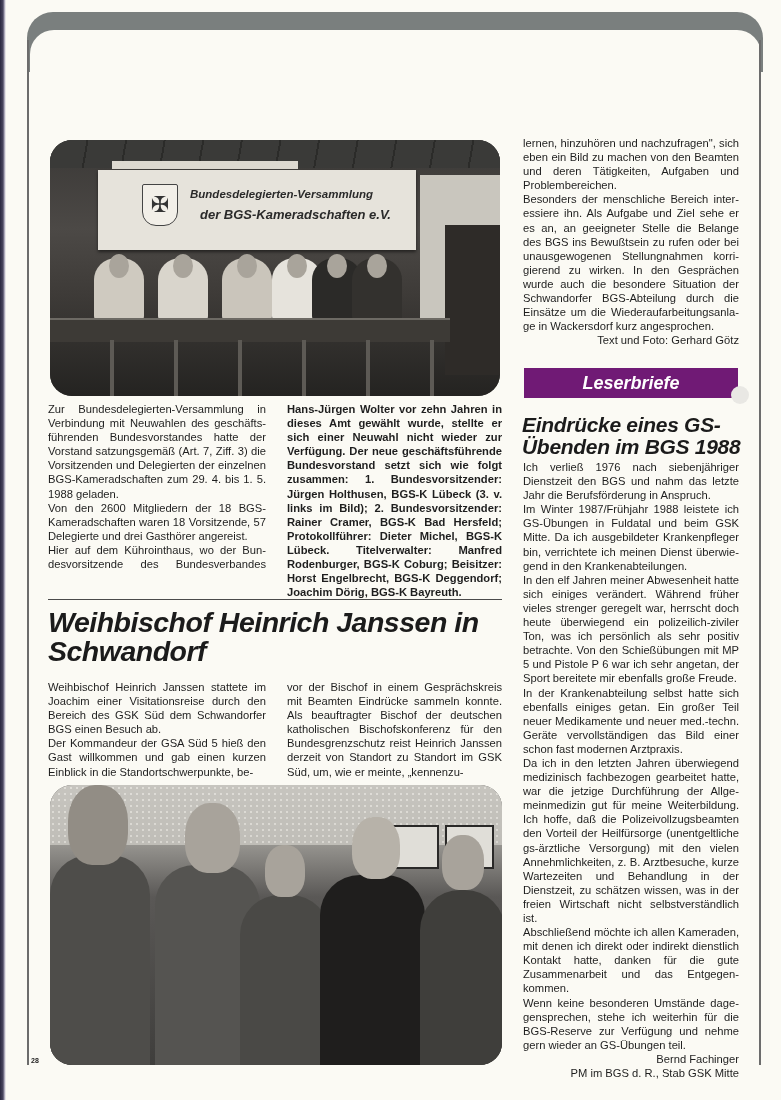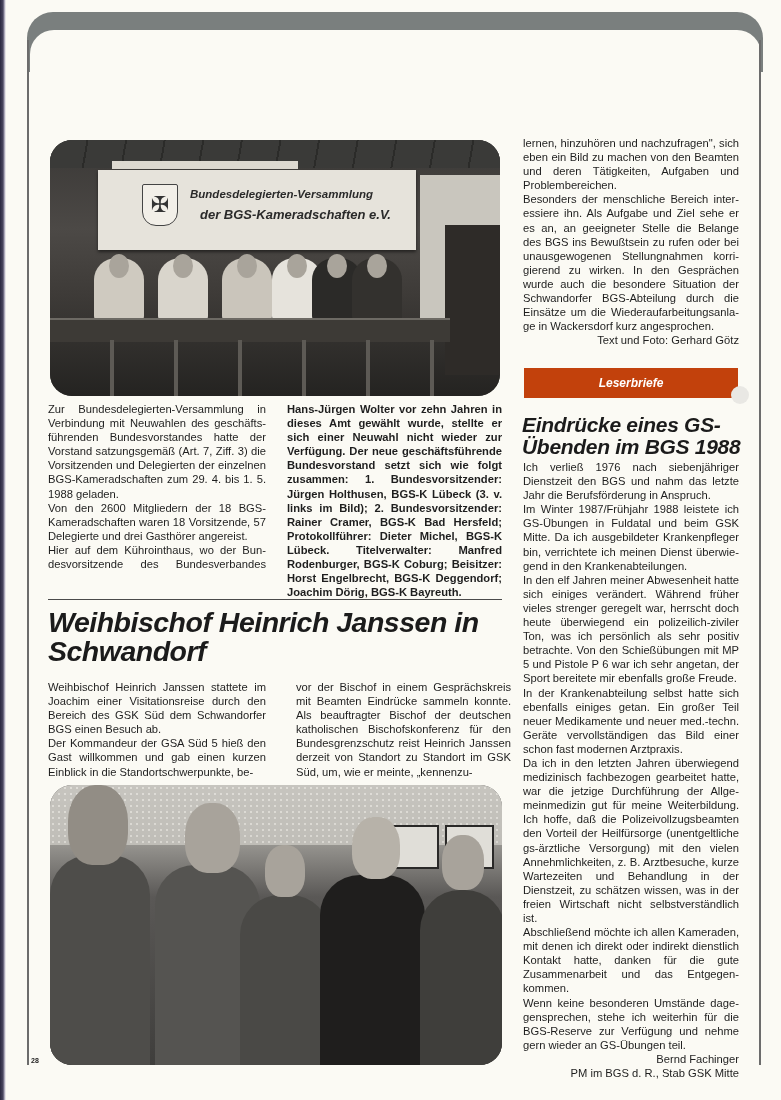--- a/index.html
+++ b/index.html
@@ -71,22 +71,22 @@
   .p2-bg { position: absolute; left: 0; top: 0; width: 100%; height: 100%;
     background: linear-gradient(180deg, #bdbbb6 0%, #9a9893 20%, #5a5856 40%, #3f3e3c 100%); }
   .p2-ceiling { position: absolute; left: 0; top: 0; width: 100%; height: 60px;
     background: radial-gradient(#e8e6e0 1px, #c9c7c1 1.5px) 0 0/6px 6px; opacity: 0.8; }
   .p2-shelf { position: absolute; top: 40px; height: 40px; background: #e0ded8; border: 2px solid #2a2928; }
   .officer { position: absolute; bottom: 0; border-radius: 40px 40px 0 0; background: #4a4946; }
   .officer .head { position: absolute; border-radius: 45% 45% 40% 40%; background: #a8a39b; }
 
   .leserbriefe-box {
     position: absolute; left: 524px; top: 368px; width: 214px; height: 30px;
-    background: #c2410c; color: #fff; display: flex; align-items: center; justify-content: center;
-    font-style: italic; font-weight: bold; font-size: 12px;
+    background: #701a75; color: #fff; display: flex; align-items: center; justify-content: center;
+    font-style: italic; font-weight: bold; font-size: 18px;
   }
   .leserbriefe-dot { position: absolute; left: 731px; top: 386px; width: 18px; height: 18px; border-radius: 50%; background: #e9e8e4; }
   .letter-headline {
     position: absolute; left: 522px; top: 414px; width: 230px;
     font-weight: bold; font-style: italic; font-size: 21px; line-height: 22px; color: #1b1b1b;
     letter-spacing: -0.3px;
   }
   .article-headline {
     position: absolute; left: 48px; top: 608px; width: 460px;
     font-weight: bold; font-style: italic; font-size: 28.5px; line-height: 29px; color: #1b1b1b;
@@ -147,21 +147,21 @@
 </div>
 
 <div class="rule"></div>
 
 <div class="article-headline">Weihbischof Heinrich Janssen in Schwandorf</div>
 
 <div class="col-text" style="left:48px;top:680px;width:218px;">
   <p>Weihbischof Heinrich Janssen stattete im Joachim einer Visitationsreise durch den Bereich des GSK Süd dem Schwandorfer BGS einen Besuch ab.</p>
   <p>Der Kommandeur der GSA Süd 5 hieß den Gast willkommen und gab einen kurzen Einblick in die Standortschwerpunkte, be-</p>
 </div>
-<div class="col-text" style="left:296px;top:680px;width:215px;">
+<div class="col-text" style="left:287px;top:680px;width:215px;">
   <p>vor der Bischof in einem Gesprächskreis mit Beamten Eindrücke sammeln konnte. Als beauftragter Bischof der deutschen katholischen Bischofskonferenz für den Bundesgrenzschutz reist Heinrich Jans­sen derzeit von Standort zu Standort im GSK Süd, um, wie er meinte, „kennenzu-</p>
 </div>
 
 <div class="photo photo2">
   <div class="p2-bg"></div>
   <div class="p2-ceiling"></div>
   <div class="p2-shelf" style="left:330px;width:55px;"></div>
   <div class="p2-shelf" style="left:395px;width:45px;"></div>
   <div class="officer" style="left:0;width:100px;height:210px;background:#4e4d4a;">
     <div class="head" style="left:18px;top:-70px;width:60px;height:80px;background:#928d85;"></div>

